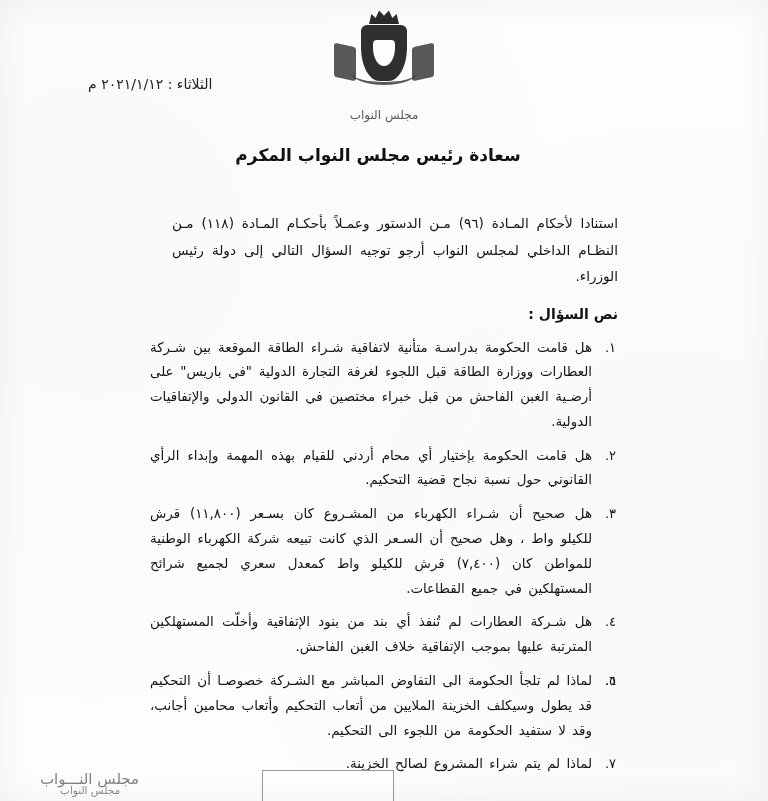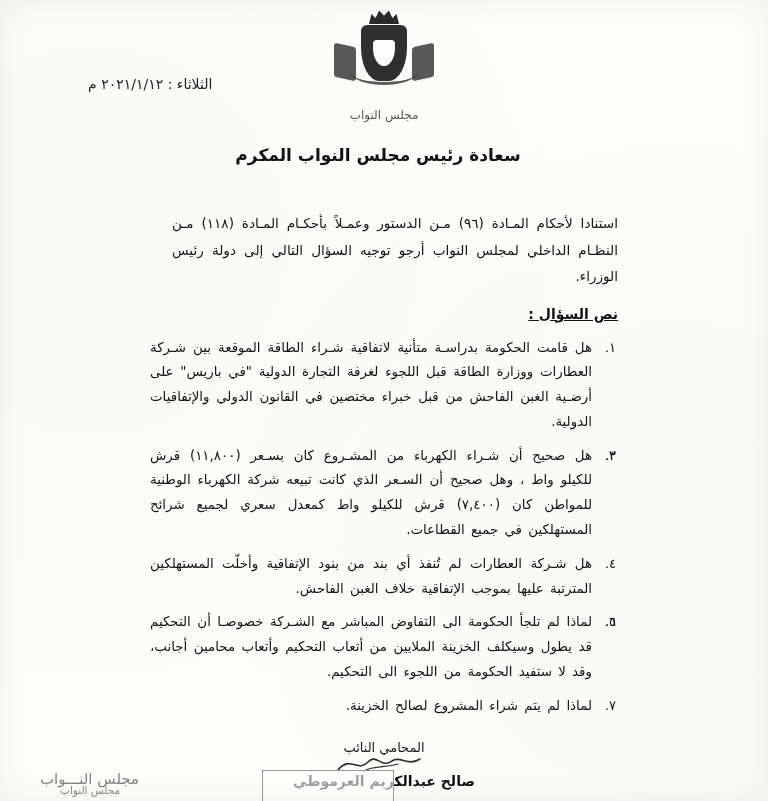--- a/index.html
+++ b/index.html
@@ -147,21 +147,20 @@
     text-align-last: right;
     word-spacing: 3px;
     margin-left: 22px;
   }
   .lead {
     margin-top: 16px;
     font-size: 14px;
     font-weight: bold;
     color: #111;
     text-align: right;
-    text-decoration: underline;
   }
   ol.questions {
     margin: 14px 0 0 0;
     padding: 0 26px 0 0;
     list-style: none;
     counter-reset: q;
   }
   ol.questions > li {
     position: relative;
     margin-bottom: 9px;
@@ -275,20 +274,21 @@
     <div class="intro">استنادا لأحكام المـادة (٩٦) مـن الدستور وعمـلاً بأحكـام المـادة (١١٨) مـن النظـام الداخلي لمجلس النواب أرجو توجيه السؤال التالي إلى دولة رئيس الوزراء.</div>
     <div class="lead">نص السؤال :</div>
 
     <ol class="questions">
       <li>
         <span class="num">١.</span>
         <span>هل قامت الحكومة بدراسـة متأنية لاتفاقية شـراء الطاقة الموقعة بين شـركة العطارات ووزارة الطاقة قبل اللجوء لغرفة التجارة الدولية "في باريس" على أرضـية الغبن الفاحش من قبل خبراء مختصين في القانون الدولي والإتفاقيات الدولية.</span>
       </li>
       <li>
         <span class="num">٢.</span>
+        <span>هل قامت الحكومة بإختيار أي محام أردني للقيام بهذه المهمة وإبداء الرأي القانوني حول نسبة نجاح قضية التحكيم.</span>
       </li>
       <li>
         <span class="num">٣.</span>
         <span>هل صحيح أن شـراء الكهرباء من المشـروع كان بسـعر (١١,٨٠٠) قرش للكيلو واط ، وهل صحيح أن السـعر الذي كانت تبيعه شركة الكهرباء الوطنية للمواطن كان (٧,٤٠٠) قرش للكيلو واط كمعدل سعري لجميع شرائح المستهلكين في جميع القطاعات.</span>
       </li>
       <li>
         <span class="num">٤.</span>
         <span>هل شـركة العطارات لم تُنفذ أي بند من بنود الإتفاقية وأخلّت المستهلكين المترتبة عليها بموجب الإتفاقية خلاف الغبن الفاحش.</span>
       </li>
       <li>
@@ -300,28 +300,18 @@
       </li>
       <li>
         <span class="num">٧.</span>
         <span>لماذا لم يتم شراء المشروع لصالح الخزينة.</span>
       </li>
 
     </ol>
   </div>
 
 
-  <div class="sig-block">
-    <div class="sig-role">المحامي النائب</div>
-    <div class="sig-scribble">
-      <svg width="120" height="22" viewBox="0 0 120 22" aria-hidden="true">
-        <path d="M14,17 C26,2 34,20 44,9 C52,0 58,16 68,8 C76,2 84,14 96,6" fill="none" stroke="#2b2b2b" stroke-width="1.6" stroke-linecap="round"></path>
-        <path d="M40,18 C50,12 62,15 74,11" fill="none" stroke="#2b2b2b" stroke-width="1.2" stroke-linecap="round"></path>
-      </svg>
-    </div>
-    <div class="sig-name">صالح عبدالكريم العرموطي</div>
-  </div>
 
   <div class="stamp-box"></div>
   <div class="footer-stamp">مجلس النـــواب</div>
   <div class="watermark">مجلس النواب</div>
 
 </div>
 
 </body></html>

